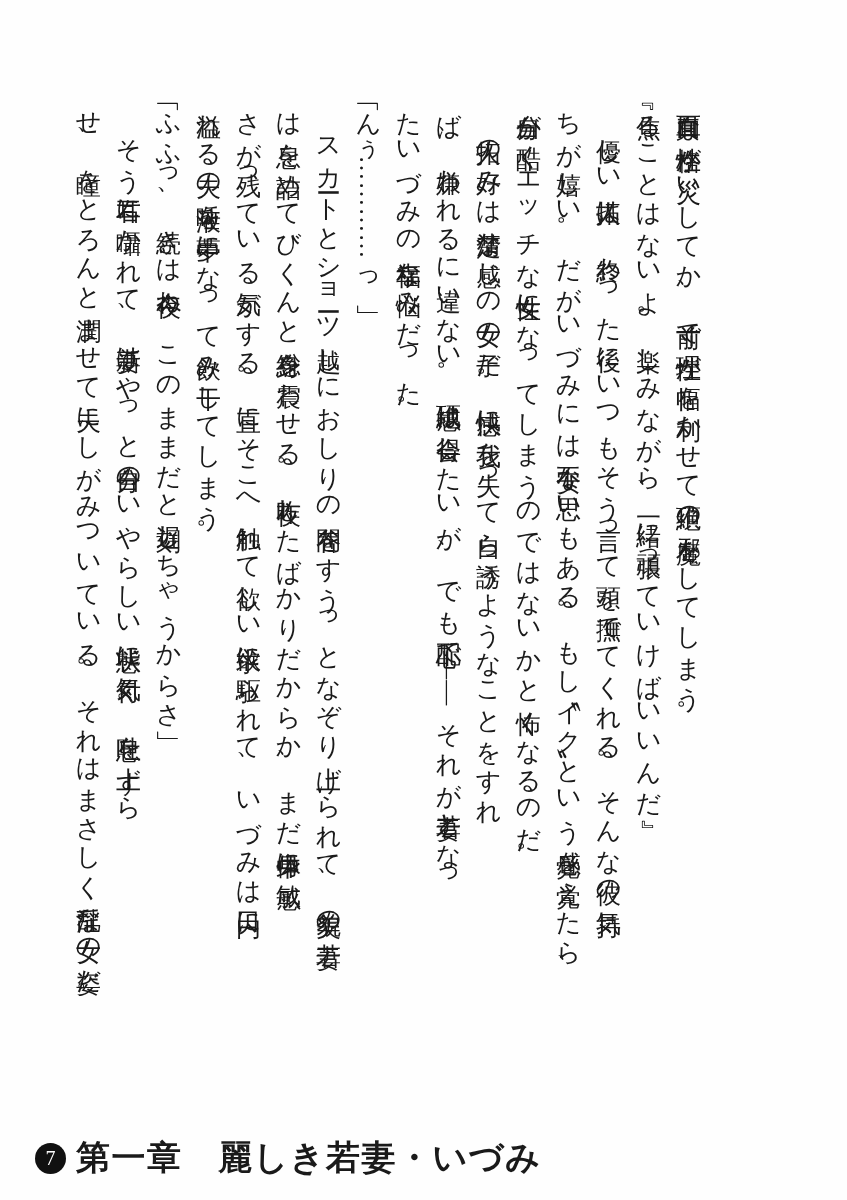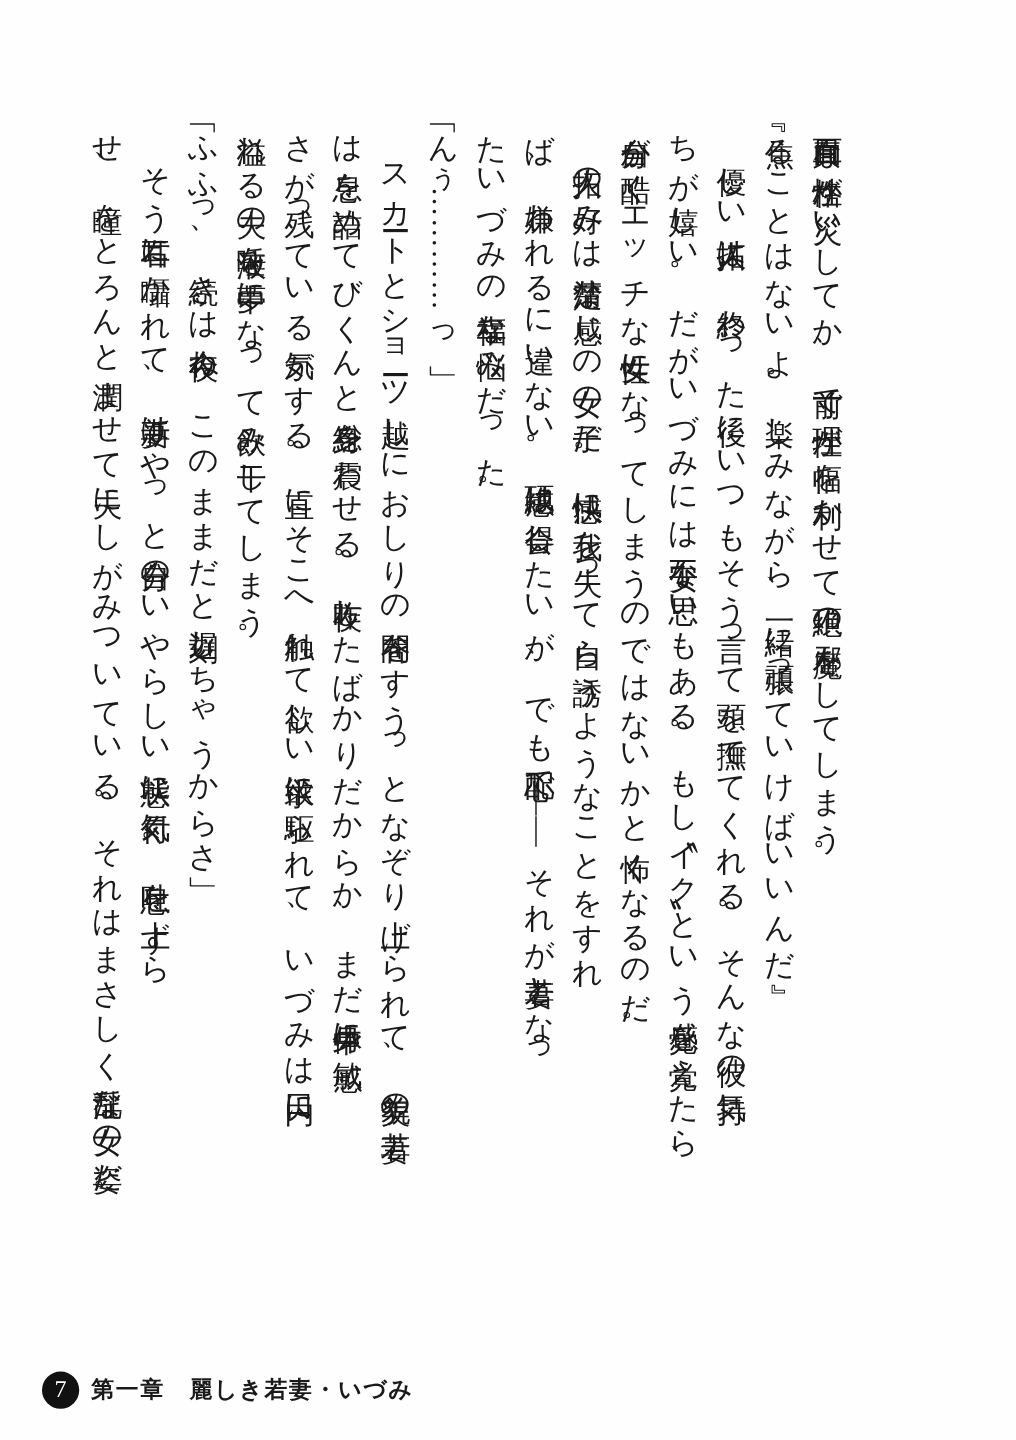--- a/index.html
+++ b/index.html
@@ -55,21 +55,21 @@
     color: #ffffff;
     display: flex;
     align-items: center;
     justify-content: center;
     font-size: 20px;
     line-height: 1;
     flex: 0 0 auto;
   }
   .chapter-title {
     font-weight: bold;
-    font-size: 19px;
+    font-size: 34px;
     letter-spacing: 1.5px;
     white-space: nowrap;
   }
 </style>
 </head>
 <body>
 
 <div class="page">
 
   <div class="body-text">

